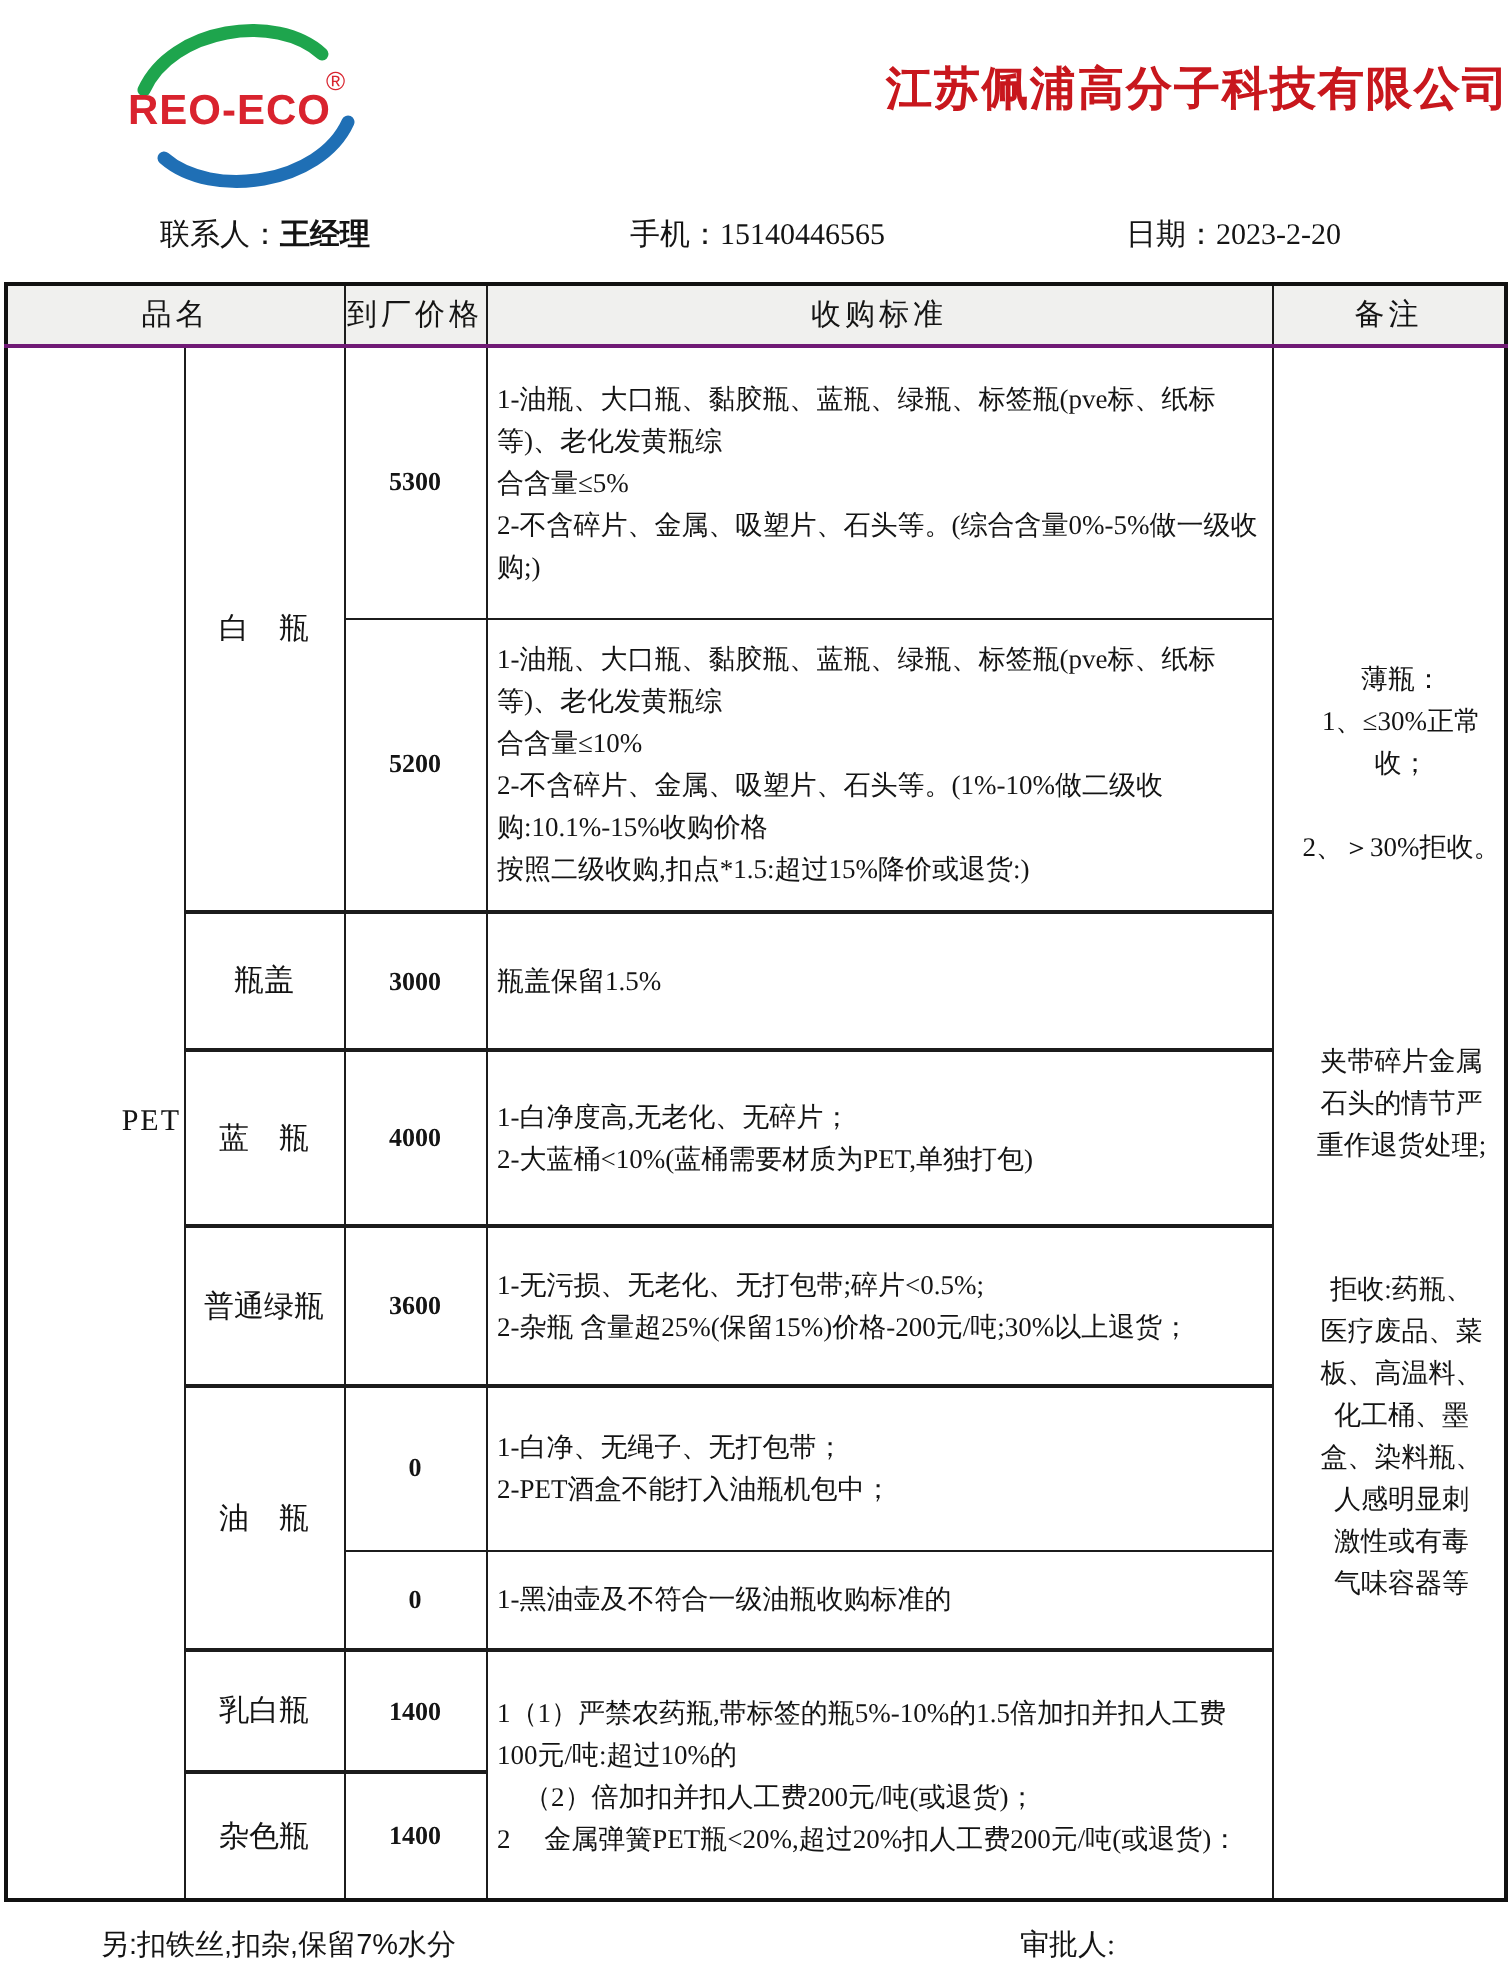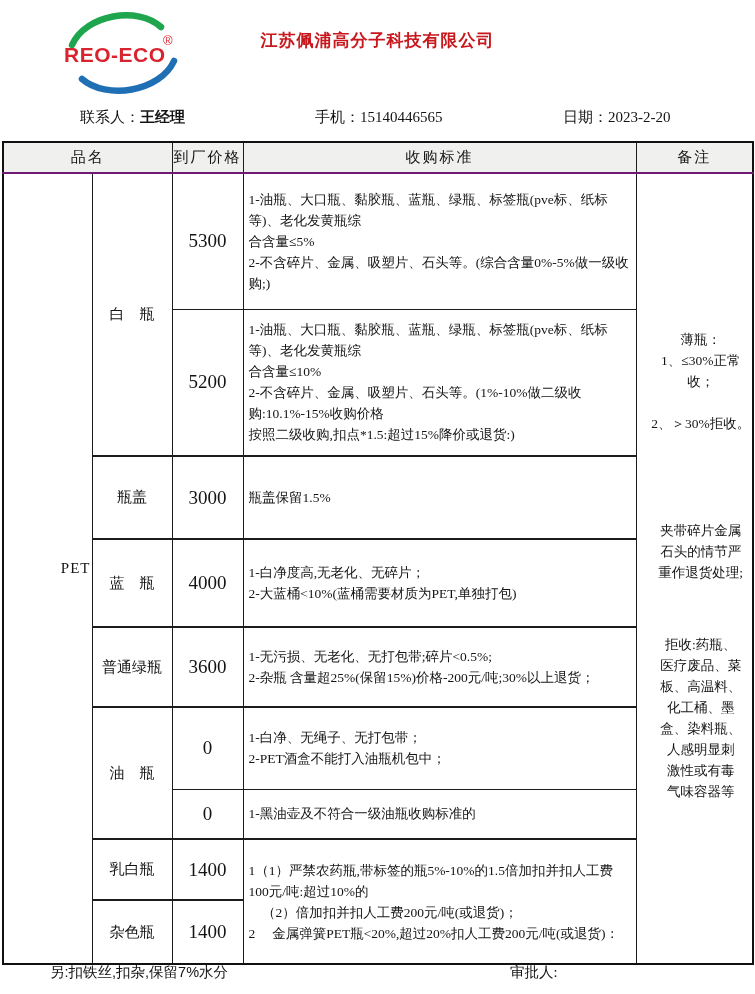--- a/index.html
+++ b/index.html
@@ -1,46 +1,46 @@
 <!DOCTYPE html>
 <html><head>
 <meta charset="utf-8">
 <style>
   html,body{margin:0;padding:0;background:#ffffff;}
   body{width:755px;height:994px;position:relative;font-family:"Liberation Serif","DejaVu Serif",serif;color:#141414;}
   .page{position:absolute;inset:0;background:#fff;overflow:hidden;}
 
   
   .logo{position:absolute;left:58px;top:5px;width:132px;height:96px;}
-  .company-name{position:absolute;left:0;right:0;top:29px;text-align:center;
-    font-size:17px;font-weight:bold;color:#c8171d;letter-spacing:1px;}
+  .company-name{position:absolute;left:0;right:0;top:29px;text-align:right;
+    font-size:23px;font-weight:bold;color:#c8171d;letter-spacing:1px;}
   .doc-title{position:absolute;left:0;right:0;top:79px;text-align:center;
     font-size:17px;color:#c8171d;letter-spacing:2px;}
   .contact-row{position:absolute;left:0;top:108px;width:630px;height:24px;font-size:15px;}
   .contact-row .item{position:absolute;top:0;white-space:nowrap;}
   .c-contact{left:80px;}
   .c-phone{left:315px;}
   .c-date{left:563px;}
   .contact-row b{font-family:"Liberation Sans","DejaVu Sans",sans-serif;font-weight:bold;}
 
   
   .quote-table{position:absolute;left:2px;top:141px;width:750px;
     border-collapse:collapse;table-layout:fixed;border:2px solid #111;}
   .quote-table th,.quote-table td{border:1px solid #1c1c1c;vertical-align:middle;
     overflow:hidden;}
   .quote-table th{background:#f0f0ee;border-top:2px solid #111;border-bottom:2px solid #701a75;
     font-weight:normal;font-size:15px;letter-spacing:2px;}
   tr.head{height:31px;}
-  tr.r1{height:136px;} tr.r2{height:147px;} tr.r3{height:83px;} tr.r4{height:88px;}
+  tr.r1{height:136px;} tr.r2{height:147px;} tr.r3{height:69px;} tr.r4{height:88px;}
   tr.r5{height:80px;} tr.r6{height:82px;} tr.r7{height:50px;} tr.r8{height:61px;}
   tr.r9{height:64px;}
   tr.r3 td,tr.r4 td,tr.r5 td,tr.r6 td,tr.r8 td,tr.r9 td{border-top:2px solid #1c1c1c;}
   td.group{text-align:right;font-size:15px;letter-spacing:1px;}
   td.name{text-align:center;font-size:15px;}
-  td.price{text-align:center;font-size:19px;}
+  td.price{text-align:center;font-size:13px;font-weight:bold;}
   td.std{text-align:left;font-size:13.5px;line-height:21px;padding:3px 5px;
     white-space:pre-line;}
   td.remark{position:relative;padding:0;}
   .rb{position:absolute;left:0;right:0;text-align:center;font-size:13.5px;
     line-height:21px;white-space:pre-line;padding-left:13px;}
   .rb1{top:155px;}
   .rb2{top:346px;}
   .rb3{top:460px;}
 
   

